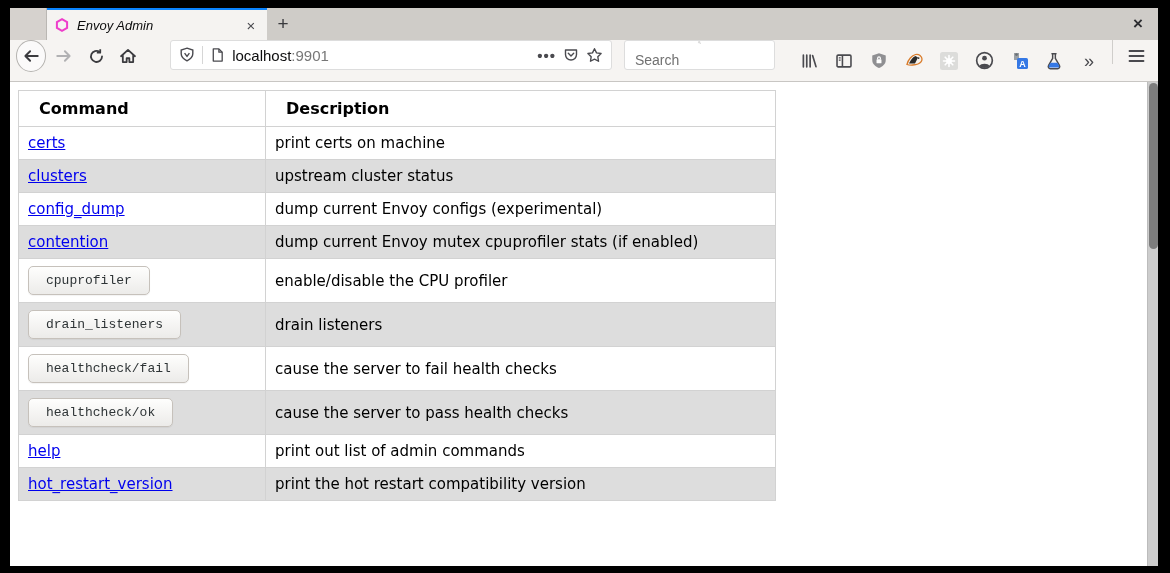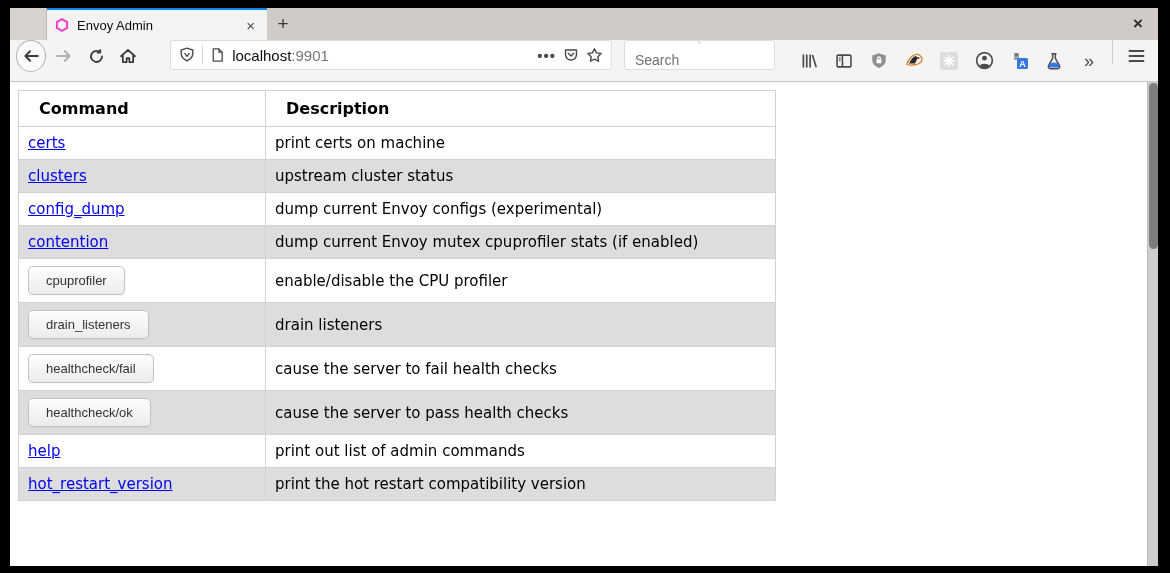--- a/index.html
+++ b/index.html
@@ -8,21 +8,21 @@
     width:1170px; height:573px;
     background:#000;
     font-family:"Liberation Sans", sans-serif;
     position:relative; overflow:hidden;
   }
   .window { position:absolute; left:10px; top:8px; width:1148px; height:558px; display:flex; flex-direction:column; }
 
   
   .tabbar { height:32px; background:#cfccc8; display:flex; align-items:stretch; flex:0 0 32px; }
   .tab-spacer { width:37px; background:#d6d2ce; border-right:1px solid #bab7b3; }
-  .tab { width:220px; background:#f5f3f1; border-top:2px solid #0a84ff; display:flex; align-items:center; padding:0 9px 0 8px; gap:8px; font-size:13px; color:#0c0c0d; cursor:default; }
+  .tab { width:220px; background:#f5f3f1; border-top:2px solid #0a84ff; display:flex; align-items:center; padding:0 9px 0 8px; gap:8px; font-size:13px; color:#0c0c0d; cursor:default;font-style:italic; }
   .tab-title { flex:1; white-space:nowrap; overflow:hidden; }
   .tab-close { color:#4a4a4f; font-size:15px; line-height:1; padding:1px 3px; }
   .newtab { width:32px; display:flex; align-items:center; justify-content:center; color:#39393d; font-size:19px; }
   .tabbar-fill { flex:1; }
   .win-close { width:40px; display:flex; align-items:center; justify-content:center; color:#2d2d31; font-size:17px; font-weight:bold; }
 
   
   .toolbar { height:42px; flex:0 0 42px; background:#f6f4f2; border-bottom:1px solid #c8c6c3; display:flex; padding:0 6px; }
   .tbtn { width:32px; height:32px; display:flex; align-items:center; justify-content:center; border-radius:2px; flex:0 0 auto; }
   .back-circle { width:32px; height:32px; border:1px solid #b5b3b0; border-radius:50%; background:#fbfafa; display:flex; align-items:center; justify-content:center; margin-right:2px; }
@@ -44,21 +44,21 @@
   .page-content { margin:8px; }
   table.home-table { border-collapse:collapse; table-layout:fixed; width:757px; font-family:"DejaVu Sans",sans-serif; font-size:15px; color:#000; }
   .home-table th, .home-table td { border:1px solid #d2d2d2; text-align:left; vertical-align:middle; }
   .home-table th { font-size:16px; padding:8px 20px; font-weight:bold; }
   .home-table td { padding:7px 9px; }
   .home-table col.c1 { width:247px; }
   .home-table col.c2 { width:510px; }
   .home-table tbody tr:nth-child(even) { background:#dddddd; }
   a.cmd-link { color:#0000ee; text-decoration:underline; }
   button.cmd-btn {
-    font-family:Liberation Sans, sans-serif; font-size:13px; color:#2e3436;
+    font-family:Liberation Mono, monospace; font-size:13px; color:#2e3436;
     padding:6px 17px; border:1px solid #c6c1bb; border-radius:5px;
     background:linear-gradient(#fefefd,#ecebe9);
     box-shadow:0 1px 1px rgba(0,0,0,0.05);
   }
   
   .scrollbar { position:absolute; top:0; right:0; width:11px; height:100%; background:#cdcdcd; border-left:1px solid #bcbcbc; }
   .scroll-thumb { position:absolute; top:1px; left:1px; width:9px; height:166px; background:#7d7d7d; border-radius:5px; }
 </style>
 </head>
 <body>

